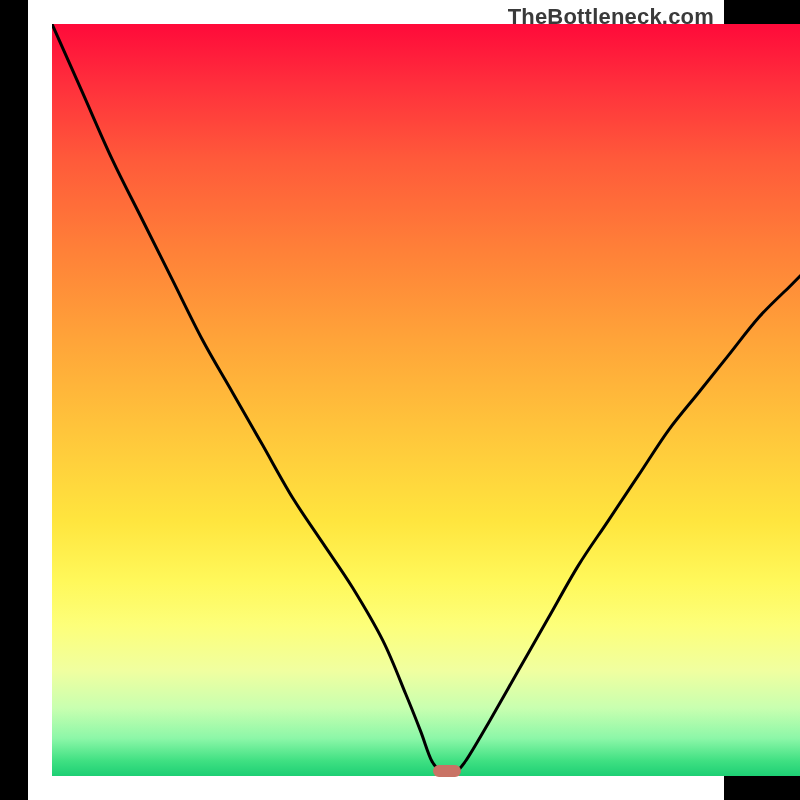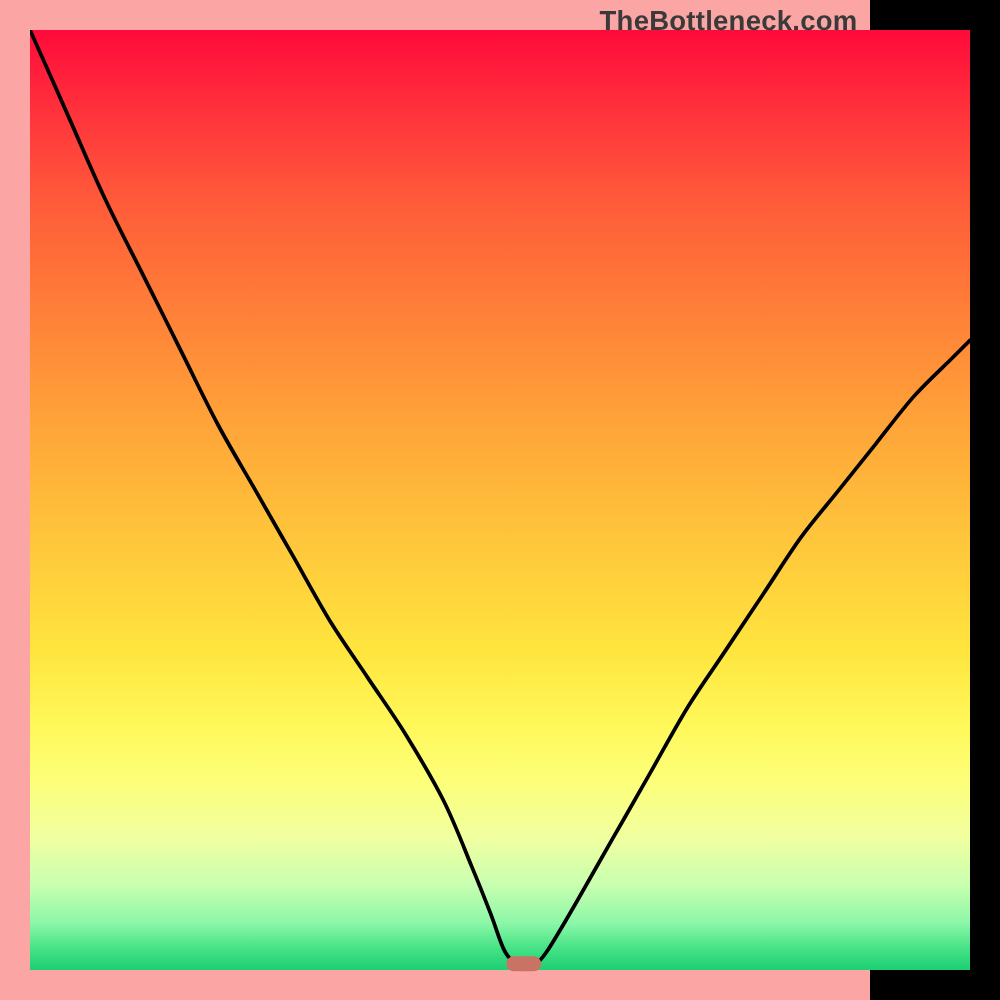--- a/index.html
+++ b/index.html
@@ -8,21 +8,22 @@
     background: #000;
     width: 800px;
     height: 800px;
     overflow: hidden;
     font-family: Arial, Helvetica, sans-serif;
   }
   .frame {
     position: relative;
     width: 696px;
     height: 800px;
-    background: #fca5a5;
+    background: #ffffff;
+    margin-left: 28px;
   }
   .watermark {
     position: absolute;
     top: 4px;
     right: 10px;
     color: #3a3a3a;
     font-size: 22px;
     font-weight: bold;
     letter-spacing: 0.2px;
     z-index: 5;

